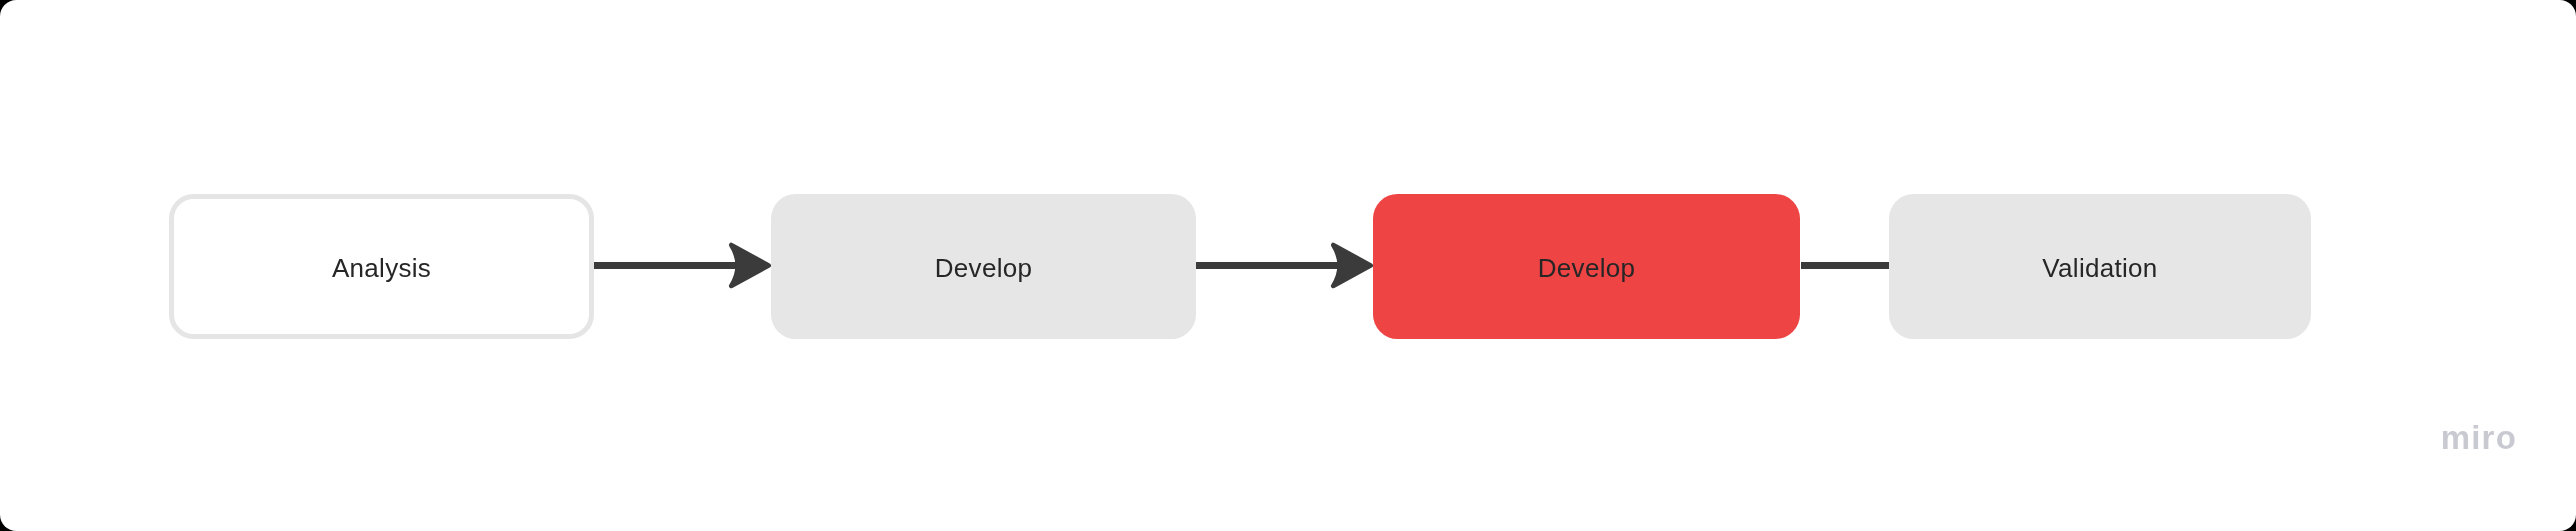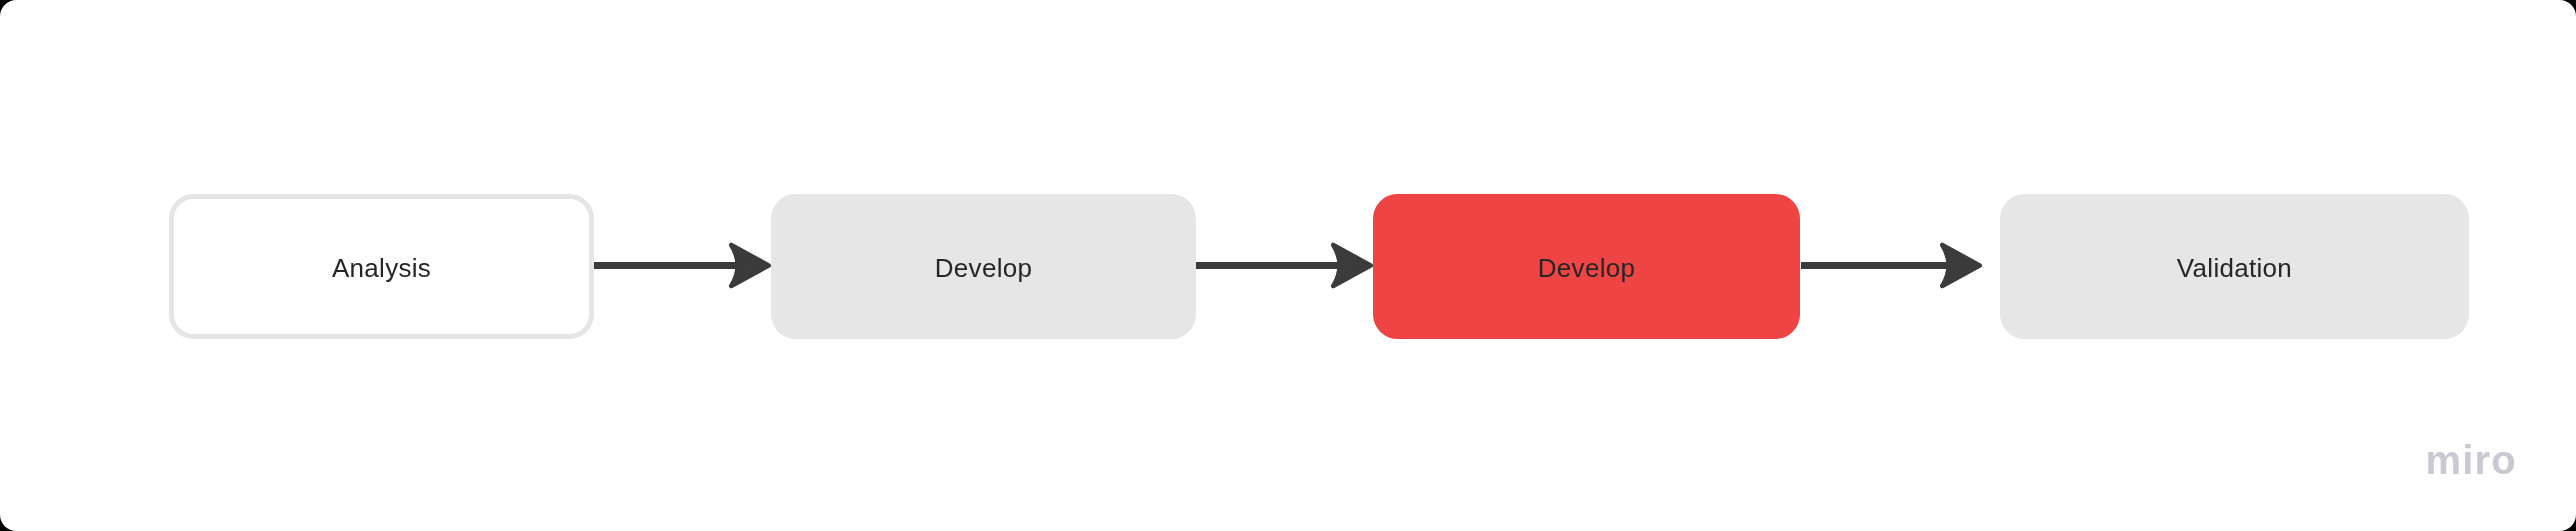--- a/index.html
+++ b/index.html
@@ -33,35 +33,35 @@
   .node span {
     font-size: 26px;
     line-height: 1;
     color: #262626;
     letter-spacing: 0.3px;
     padding-top: 3.5px;
   }
   .node-0 { left: 169px;  width: 425px; }
   .node-1 { left: 771px; width: 425px; }
   .node-2 { left: 1373px; width: 427px; }
-  .node-3 { left: 2000px; width: 469px; }
+  .node-3 { left: 1889px; width: 422px; }
   .arrow {
     position: absolute;
     top: 236px;
     height: 59px;
     display: block;
   }
   .arrow-0 { left: 594px; width: 177px; }
   .arrow-1 { left: 1196px; width: 177px; }
   .arrow-2 { left: 1801px; width: 181px; }
   .watermark {
     position: absolute;
-    top: 440px;
+    top: 421px;
     right: 59px;
-    font-size: 40px;
+    font-size: 33px;
     line-height: 1;
     font-weight: 700;
     letter-spacing: 1.2px;
   }
 </style>
 </head>
 <body>
 
 <div class="canvas">
 

